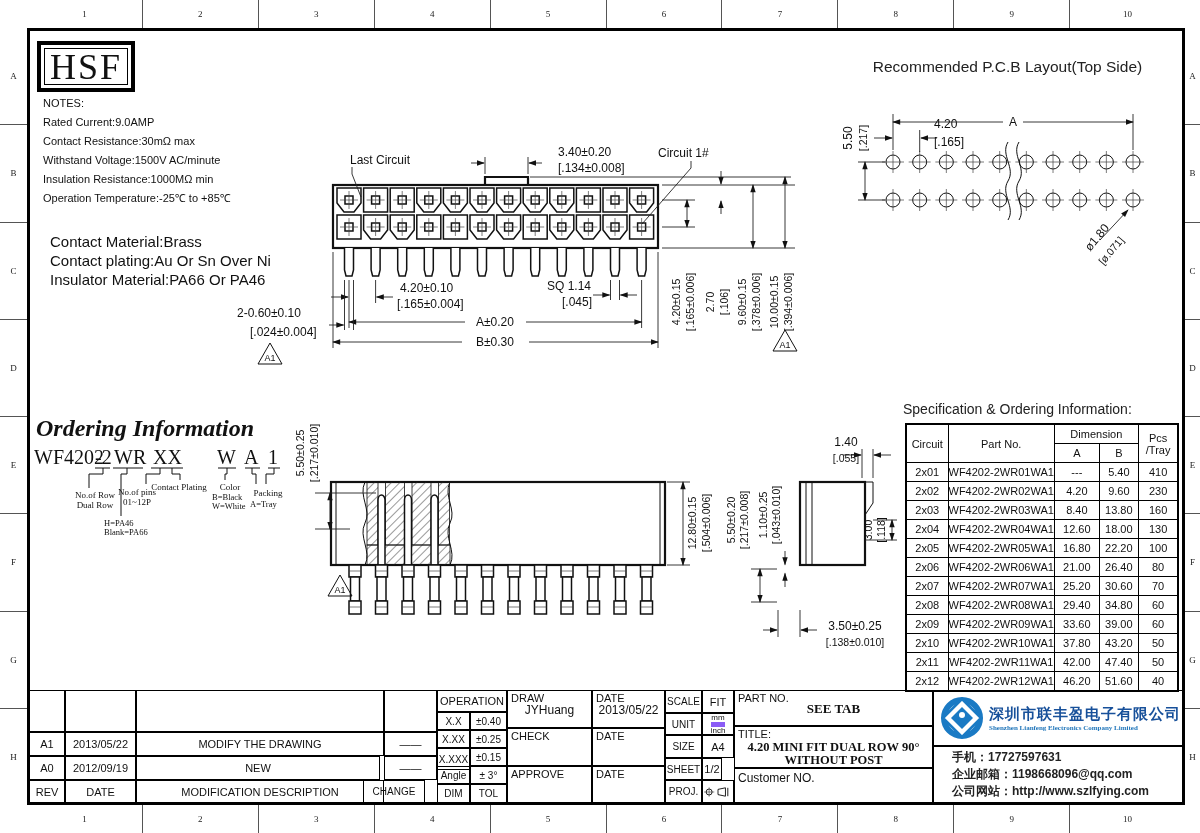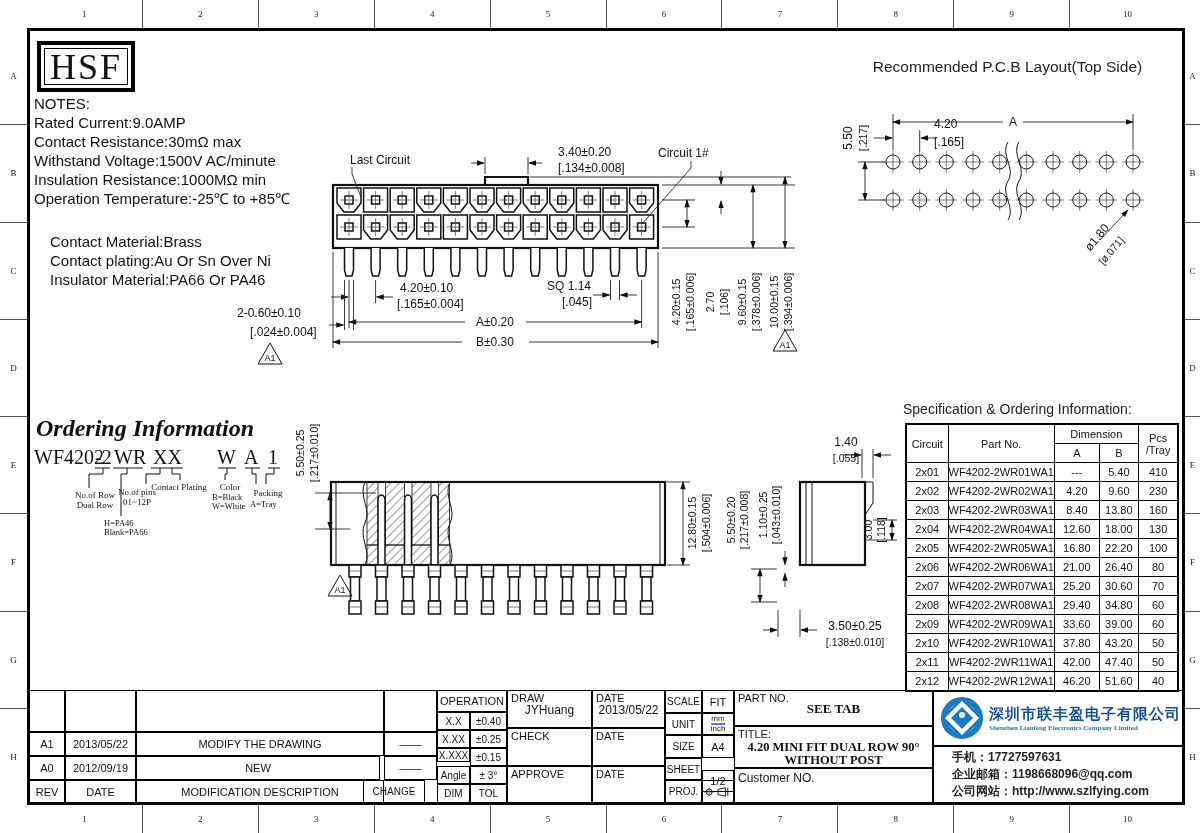--- a/index.html
+++ b/index.html
@@ -12,21 +12,21 @@
   .ruler-h .rc:last-child{border-right:none}
   .ruler-h .rc span{position:absolute;left:50%;top:50%;transform:translate(-50%,-50%)}
   .ruler-v{position:absolute;top:28px;width:27px;display:flex;flex-direction:column;height:777px}
   .ruler-v .rc{flex:1;position:relative;border-bottom:1px solid #555;font:9px "Liberation Serif",serif;color:#222}
   .ruler-v .rc:last-child{border-bottom:none}
   .ruler-v .rc span{position:absolute;left:50%;top:50%;transform:translate(-50%,-50%)}
   
   .logo{position:absolute;left:37px;top:41px;width:98px;height:51px;border:4px solid #000;box-sizing:border-box}
   .logo .in{position:absolute;left:3px;top:3px;right:3px;bottom:3px;border:1.5px solid #000;display:flex;align-items:center;justify-content:center;font:36px "Liberation Serif",serif;letter-spacing:2px}
   
-  .notes{position:absolute;left:34px;top:94px;font-size:15px;line-height:19px;white-space:nowrap}
+  .notes{position:absolute;left:43px;top:94px;font-size:11px;line-height:19px;white-space:nowrap}
   .notes2{position:absolute;left:50px;top:232px;font-size:15px;line-height:19px;white-space:nowrap}
   .pcbt{position:absolute;left:835px;width:345px;text-align:center;font-size:15.5px;color:#222}
   
   svg text{font:10.5px "Liberation Sans",sans-serif;fill:#111}
   svg text.big{font-size:12px}
   .s2{stroke:#111;stroke-width:2.2;fill:none}
   .s15{stroke:#111;stroke-width:1.5;fill:#fff}
   .s1{stroke:#111;stroke-width:1;fill:none}
   .sd{stroke:#222;stroke-width:0.9;fill:none}
   .thin{stroke:#444;stroke-width:0.7}
@@ -43,21 +43,21 @@
   
   .tb{position:absolute;left:29px;top:690px;width:1154px;height:113px}
   .c{position:absolute;border:1px solid #000;box-sizing:border-box;font:11px "Liberation Sans",sans-serif;display:flex;align-items:center;justify-content:center;overflow:hidden;white-space:nowrap}
   .c .lbl{position:absolute;left:3px;top:1px;font-size:11px}
   .c .val{margin-top:2px;font-size:12px}
   .serifb{font-family:"Liberation Serif",serif;font-weight:bold}
   .cn{font:bold 15px "Liberation Sans",sans-serif;color:#17509a;letter-spacing:1px}
   .en{font:bold 7px "Liberation Serif",serif;color:#2277bb}
   .ct{font:bold 12px "Liberation Sans",sans-serif;color:#222;line-height:17px}
   .unitstack{font-size:8px;line-height:8px;text-align:center}
-  .unitstack .u2{border-top:2px solid #8b5cf6}
+  .unitstack .u2{border-top:5px solid #8b5cf6}
 </style>
 </head>
 <body>
 
 <div class="sheet">
 
   <div class="ruler-h" style="top:0">
     <div class="rc">
         <span>1</span>
       </div>
@@ -784,21 +784,21 @@
     <div class="c" style="left:0;top:90px;width:36px;height:23px">REV</div>
     <div class="c" style="left:36px;top:90px;width:71px;height:23px">DATE</div>
     <div class="c" style="left:107px;top:90px;width:248px;height:23px">MODIFICATION DESCRIPTION</div>
     <div class="c" style="left:334px;top:90px;width:62px;height:23px;font-size:10px">CHANGE</div>
 
     <div class="c" style="left:408px;top:0;width:70px;height:22px">OPERATION</div>
     <div class="c" style="left:408px;top:22px;width:33px;height:18px;font-size:10px">X.X</div>
     <div class="c" style="left:441px;top:22px;width:37px;height:18px;font-size:10px">±0.40</div>
     <div class="c" style="left:408px;top:40px;width:33px;height:18px;font-size:10px">X.XX</div>
     <div class="c" style="left:441px;top:40px;width:37px;height:18px;font-size:10px">±0.25</div>
-    <div class="c" style="left:408px;top:58px;width:33px;height:14px;font-size:10px">X.XXX</div>
+    <div class="c" style="left:408px;top:58px;width:33px;height:22px;font-size:10px">X.XXX</div>
     <div class="c" style="left:441px;top:58px;width:37px;height:18px;font-size:10px">±0.15</div>
     <div class="c" style="left:408px;top:76px;width:33px;height:18px;font-size:10px">Angle</div>
     <div class="c" style="left:441px;top:76px;width:37px;height:18px;font-size:10px">± 3°</div>
     <div class="c" style="left:408px;top:94px;width:33px;height:19px;font-size:10px">DIM</div>
     <div class="c" style="left:441px;top:94px;width:37px;height:19px;font-size:10px">TOL</div>
 
     <div class="c" style="left:478px;top:0;width:85px;height:38px">
       <span class="lbl">DRAW</span>
         <span class="val">JYHuang</span>
     </div>
@@ -824,21 +824,21 @@
     <div class="c" style="left:636px;top:23px;width:37px;height:22px;font-size:10px">UNIT</div>
     <div class="c" style="left:673px;top:23px;width:32px;height:22px">
       <div class="unitstack">
           <div>mm</div>
           <div class="u2">inch</div>
         </div>
     </div>
     <div class="c" style="left:636px;top:45px;width:37px;height:23px;font-size:10px">SIZE</div>
     <div class="c" style="left:673px;top:45px;width:32px;height:23px">A4</div>
     <div class="c" style="left:636px;top:68px;width:37px;height:22px;font-size:10px">SHEET</div>
-    <div class="c" style="left:673px;top:80px;width:32px;height:22px">1/2</div>
+    <div class="c" style="left:673px;top:68px;width:20px;height:22px">1/2</div>
     <div class="c" style="left:636px;top:90px;width:37px;height:23px;font-size:10px">PROJ.</div>
     <div class="c" style="left:673px;top:90px;width:32px;height:23px">
       <svg width="28" height="12" viewBox="0 0 30 12">
         <line x1="0" y1="6" x2="11" y2="6" class="thin"></line>
         <circle cx="5.5" cy="6" r="3.2" fill="none" stroke="#111" stroke-width="1"></circle>
         <line x1="5.5" y1="1" x2="5.5" y2="11" class="thin"></line>
         <path d="M15,3.2 L23,1.5 V10.5 L15,8.8 Z" fill="none" stroke="#111" stroke-width="1"></path>
         <line x1="25.5" y1="1.5" x2="25.5" y2="10.5" stroke="#111" stroke-width="1"></line>
       </svg>
     </div>

